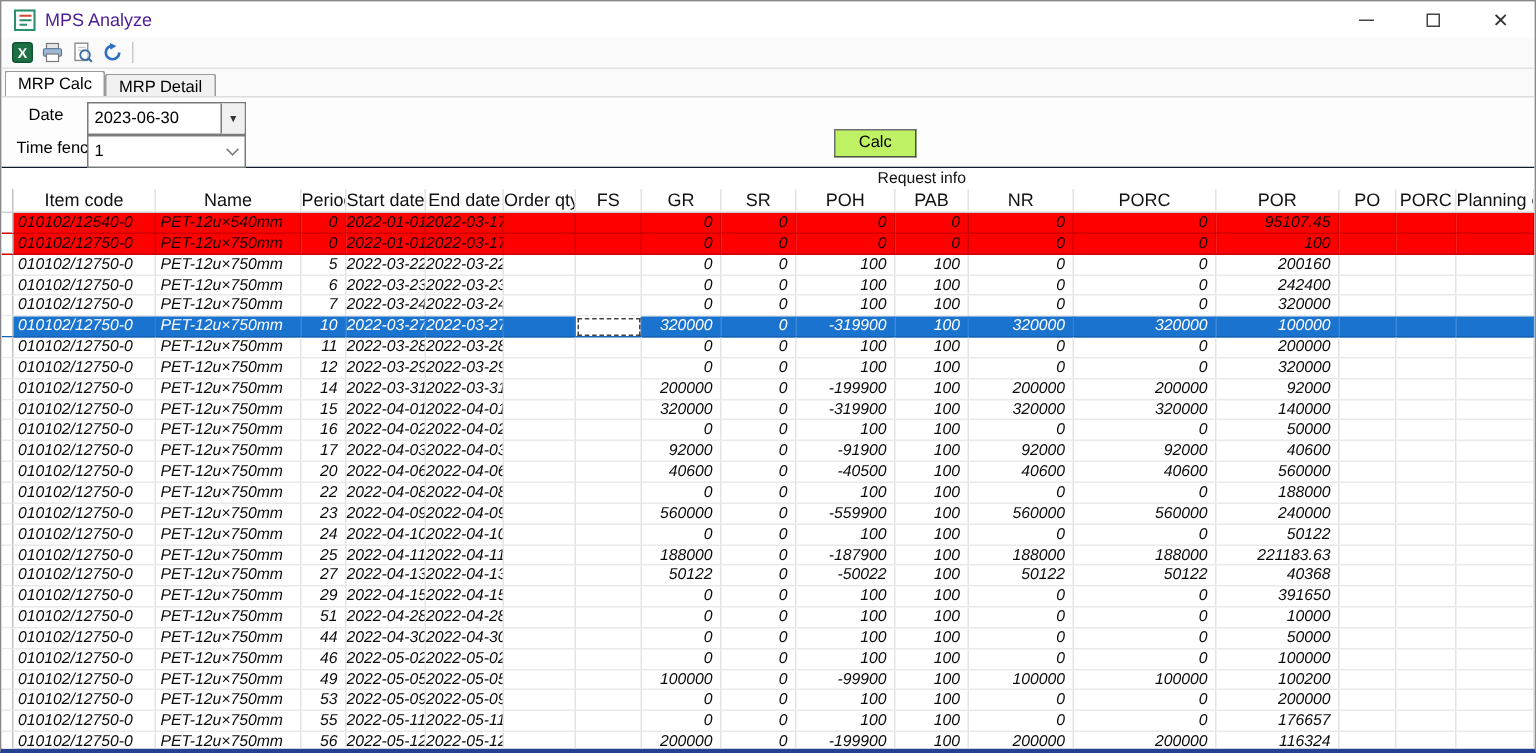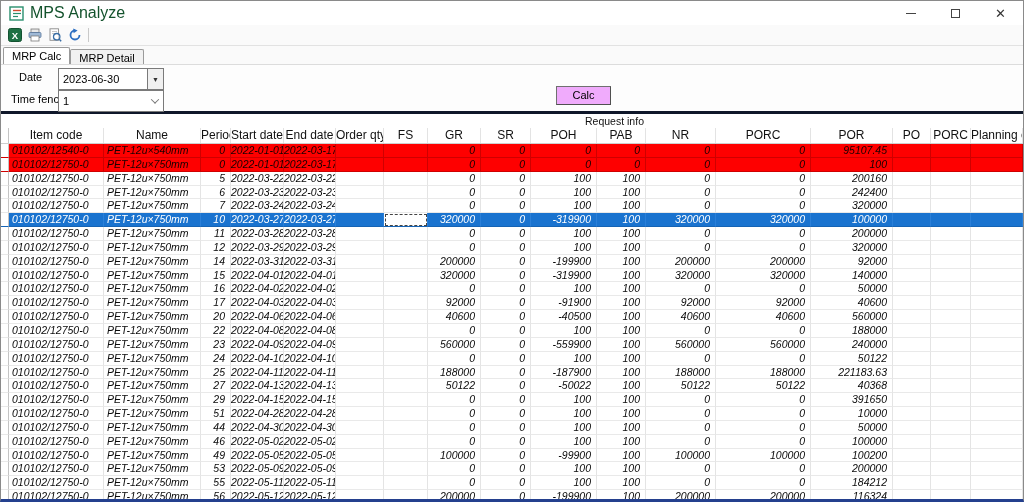--- a/index.html
+++ b/index.html
@@ -4,21 +4,21 @@
 <style>
   * { margin:0; padding:0; box-sizing:border-box; }
   html,body { width:1024px; height:502px; overflow:hidden; background:#fff;
               font-family:"Liberation Sans", sans-serif; }
   .window { position:relative; width:1024px; height:502px; border:1px solid #8a8a8a;
             border-bottom:3px solid #24408e; background:#fff; overflow:hidden; }
 
   
   .titlebar { height:24px; background:#ffffff; display:flex; align-items:center; }
   .app-icon { margin:0 6px 0 8px; display:flex; }
-  .title { font-size:16px; color:#14532d; }
+  .title { font-size:12px; color:#4c1d95; }
   .win-controls { margin-left:auto; display:flex; height:100%; }
   .win-btn { width:45px; height:100%; display:flex; align-items:center; justify-content:center; color:#333; }
   .glyph-min { width:10px; height:1px; background:#444; display:inline-block; }
   .glyph-max { width:9px; height:9px; border:1px solid #444; display:inline-block; }
   .glyph-close { font-size:13px; color:#333; line-height:1; }
 
   
   .toolbar { height:21px; background:#fafafa; display:flex; align-items:center; padding-left:4px;
              border-bottom:1px solid #e2e2e2; }
   .tb-icon { width:20px; height:18px; display:flex; align-items:center; justify-content:center; }
@@ -38,26 +38,26 @@
   .combo { position:absolute; left:57px; width:106px; height:22px; border:1px solid #7a7a7a;
            background:#fff; display:flex; align-items:center; font-size:11px; }
   .combo-date { top:3px; }
   .combo-tf { top:25px; }
   .combo .val { flex:1; padding-left:4px; }
   .combo .arrowbtn { width:16px; height:100%; border-left:1px solid #7a7a7a; background:#f0f0f0;
                      display:flex; align-items:center; justify-content:center; font-size:7px; color:#333; }
   .combo .chev { width:16px; display:flex; align-items:center; justify-content:center; }
   .chev-shape { width:6px; height:6px; border-right:1.4px solid #777; border-bottom:1.4px solid #777;
                 transform:rotate(45deg) translate(-1px,-1px); }
-  .calc-btn { position:absolute; left:555px; top:21px; width:55px; height:19px; background:#f0abfc;
+  .calc-btn { position:absolute; left:555px; top:21px; width:55px; height:19px; background:#bef264;
               border:1px solid #707070; border-right-color:#505050; border-bottom-color:#505050;
               font-size:11px; text-align:center; line-height:17px; }
 
   
-  .grid { border-top:3px solid #0f172a; height:392px; overflow:hidden; background:#fff; }
+  .grid { border-top:1px solid #0f172a; height:392px; overflow:hidden; background:#fff; }
   .grid-row { display:grid; grid-template-columns:8px 95px 97px 30px 53px 52px 48px 44px 53px 50px 66px 49px 70px 95px 82px 38px 40px 52px; }
   .gh-row { height:14px; }
   .gh-label { grid-column:7 / 16; font-size:10.5px; text-align:center; color:#111; line-height:14px; }
   .h-row { height:16px; }
   .hcell { font-size:12px; color:#111; text-align:center; line-height:15px; overflow:hidden;
            white-space:nowrap; border-right:1px solid #e3e3e3; }
   .hgutter { border-right:1px solid #c4c4c4; }
   .h-row { border-bottom:1px solid #cfcfcf; }
 
   .body-row { height:13.85px; font-size:10.5px; color:#0a0a0a;font-style:italic; }
@@ -669,21 +669,21 @@
           <div class="cell">2022-05-11</div>
           <div class="cell">2022-05-11</div>
           <div class="cell"></div>
           <div class="cell"></div>
           <div class="cell">0</div>
           <div class="cell">0</div>
           <div class="cell">100</div>
           <div class="cell">100</div>
           <div class="cell">0</div>
           <div class="cell">0</div>
-          <div class="cell">184212</div>
+          <div class="cell">176657</div>
           <div class="cell"></div>
           <div class="cell"></div>
           <div class="cell"></div>
         </div>
         <div class="grid-row body-row">
           <div class="cell gutter"></div>
           <div class="cell">010102/12750-0</div>
           <div class="cell">PET-12u×750mm</div>
           <div class="cell">56</div>
           <div class="cell">2022-05-12</div>

